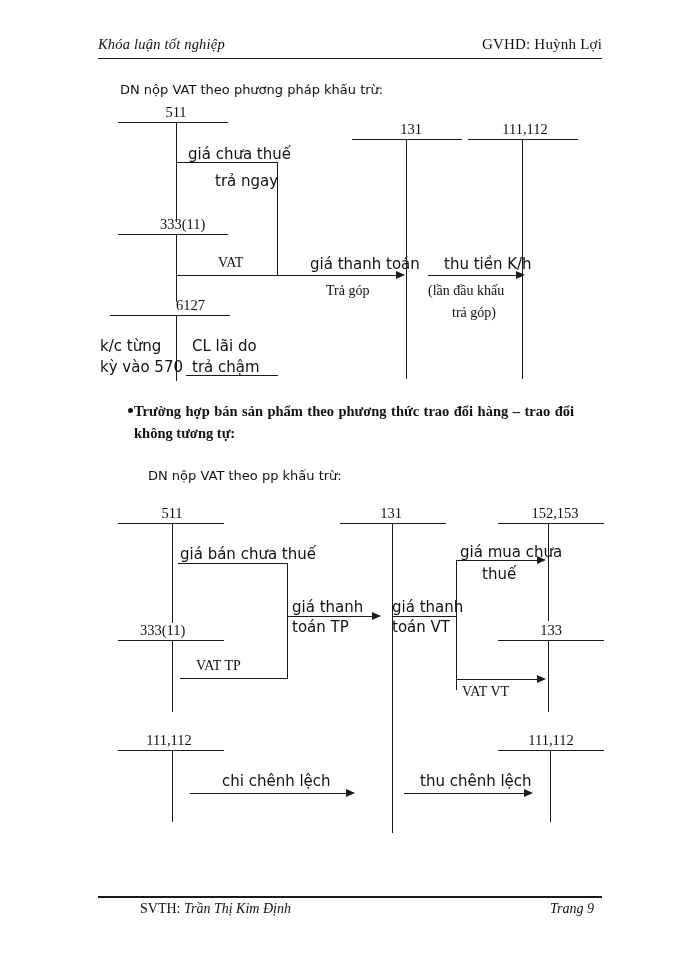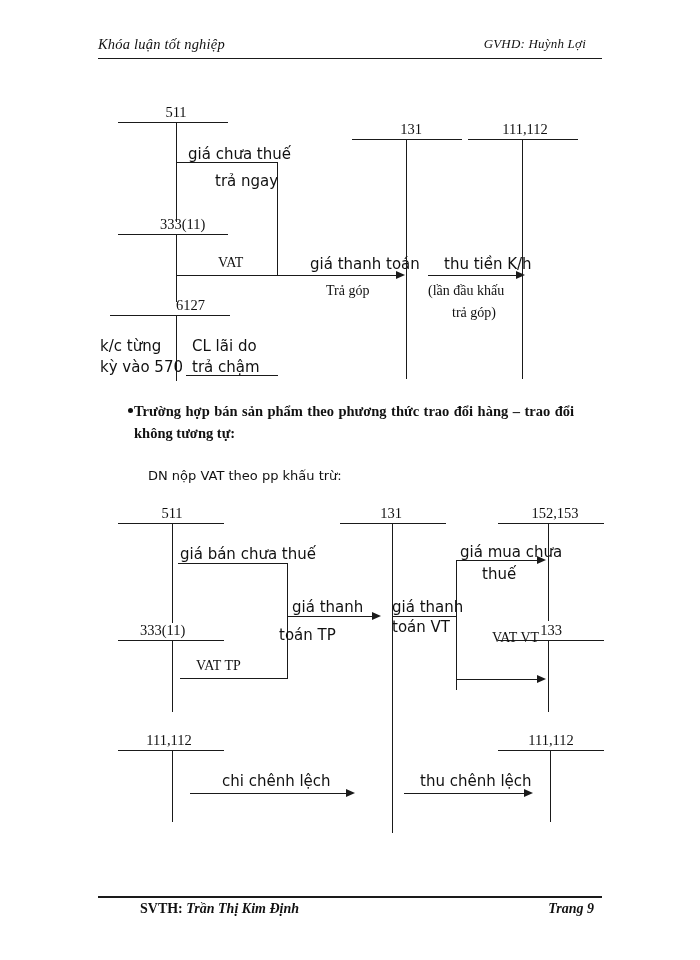--- a/index.html
+++ b/index.html
@@ -36,44 +36,42 @@
     left: 0;
     top: 0;
     font-style: italic;
     font-size: 14.5px;
     letter-spacing: 0.2px;
     white-space: nowrap;
     font-family: Liberation Serif, serif;
   }
   .header-right {
     position: absolute;
-    right: 16px;
-    top: 0;
-    font-style: italic;
-    font-size: 13px;
+    right: 0;
+    top: 0;
+    font-size: 15px;
     letter-spacing: 0.2px;
     white-space: nowrap;
   }
   .header-rule {
     position: absolute;
     left: 0;
     top: 22px;
     width: 504px;
     height: 0;
     border-top: 1.3px solid #1a1a1a;
   }
 
   
   .footer {
     position: absolute;
     left: 98px;
     top: 896px;
     width: 504px;
     height: 30px;
-    font-weight: bold;
   }
   .footer-rule {
     position: absolute;
     left: 0;
     top: 0;
     width: 504px;
     height: 0;
     border-top: 2.4px double #1a1a1a;
   }
   .footer-left {
@@ -181,20 +179,21 @@
 <body>
 
 <div class="page">
 
   <div class="header">
     <div class="header-left">Khóa luận tốt nghiệp</div>
     <div class="header-right">GVHD: Huỳnh Lợi</div>
     <div class="header-rule"></div>
   </div>
 
+  <div class="intro" style="left:120px; top:82px;">DN nộp VAT theo phương pháp khấu trừ:</div>
 
   <div class="diagram">
 
     <div class="acct" style="left:148px; top:104px; width:56px;">511</div>
     <div class="hline" style="left:118px; top:122px; width:110px;"></div>
     <div class="vline" style="left:176px; top:122px; height:100px;"></div>
 
     <div class="lbl" style="left:188px; top:145px;">giá chưa thuế</div>
     <div class="hline" style="left:176px; top:162px; width:101px;"></div>
     <div class="lbl" style="left:215px; top:172px;">trả ngay</div>
@@ -252,21 +251,21 @@
     <div class="hline" style="left:178px; top:563px; width:110px;"></div>
     <div class="vline" style="left:287px; top:563px; height:116px;"></div>
 
     <div class="acct" style="left:140px; top:622px;">333(11)</div>
     <div class="hline" style="left:118px; top:640px; width:106px;"></div>
     <div class="vline" style="left:172px; top:640px; height:72px;"></div>
     <div class="lbl-serif" style="left:196px; top:658px;">VAT TP</div>
     <div class="hline" style="left:180px; top:678px; width:108px;"></div>
 
     <div class="lbl" style="left:292px; top:598px;">giá thanh</div>
-    <div class="lbl" style="left:279px; top:618px;margin-top:8px;">toán TP</div>
+    <div class="lbl" style="left:292px; top:618px;">toán TP</div>
     <div class="hline" style="left:288px; top:616px; width:86px;"></div>
     <div class="arrow-head" style="left:372px; top:612px;"></div>
 
     <div class="acct" style="left:370px; top:505px; width:42px;">131</div>
     <div class="hline" style="left:340px; top:523px; width:106px;"></div>
     <div class="vline" style="left:392px; top:523px; height:310px;"></div>
 
     <div class="lbl" style="left:392px; top:598px;">giá thanh</div>
     <div class="lbl" style="left:392px; top:618px;">toán VT</div>
     <div class="hline" style="left:392px; top:616px; width:64px;"></div>
@@ -278,21 +277,21 @@
     <div class="lbl" style="left:482px; top:565px;">thuế</div>
 
     <div class="acct" style="left:524px; top:505px; width:62px;">152,153</div>
     <div class="hline" style="left:498px; top:523px; width:106px;"></div>
     <div class="vline" style="left:548px; top:523px; height:98px;"></div>
 
     <div class="acct" style="left:530px; top:622px; width:42px;">133</div>
     <div class="hline" style="left:498px; top:640px; width:106px;"></div>
     <div class="vline" style="left:548px; top:640px; height:72px;"></div>
 
-    <div class="lbl-serif" style="left:462px; top:630px;margin-left:30px;">VAT VT</div>
+    <div class="lbl-serif" style="left:462px; top:684px;">VAT VT</div>
     <div class="hline" style="left:457px; top:679px; width:82px;"></div>
     <div class="arrow-head" style="left:537px; top:675px;"></div>
 
     <div class="acct" style="left:138px; top:732px; width:62px;">111,112</div>
     <div class="hline" style="left:118px; top:750px; width:106px;"></div>
     <div class="vline" style="left:172px; top:750px; height:72px;"></div>
     <div class="lbl" style="left:222px; top:772px;">chi chênh lệch</div>
     <div class="hline" style="left:190px; top:793px; width:158px;"></div>
     <div class="arrow-head" style="left:346px; top:789px;"></div>
 

